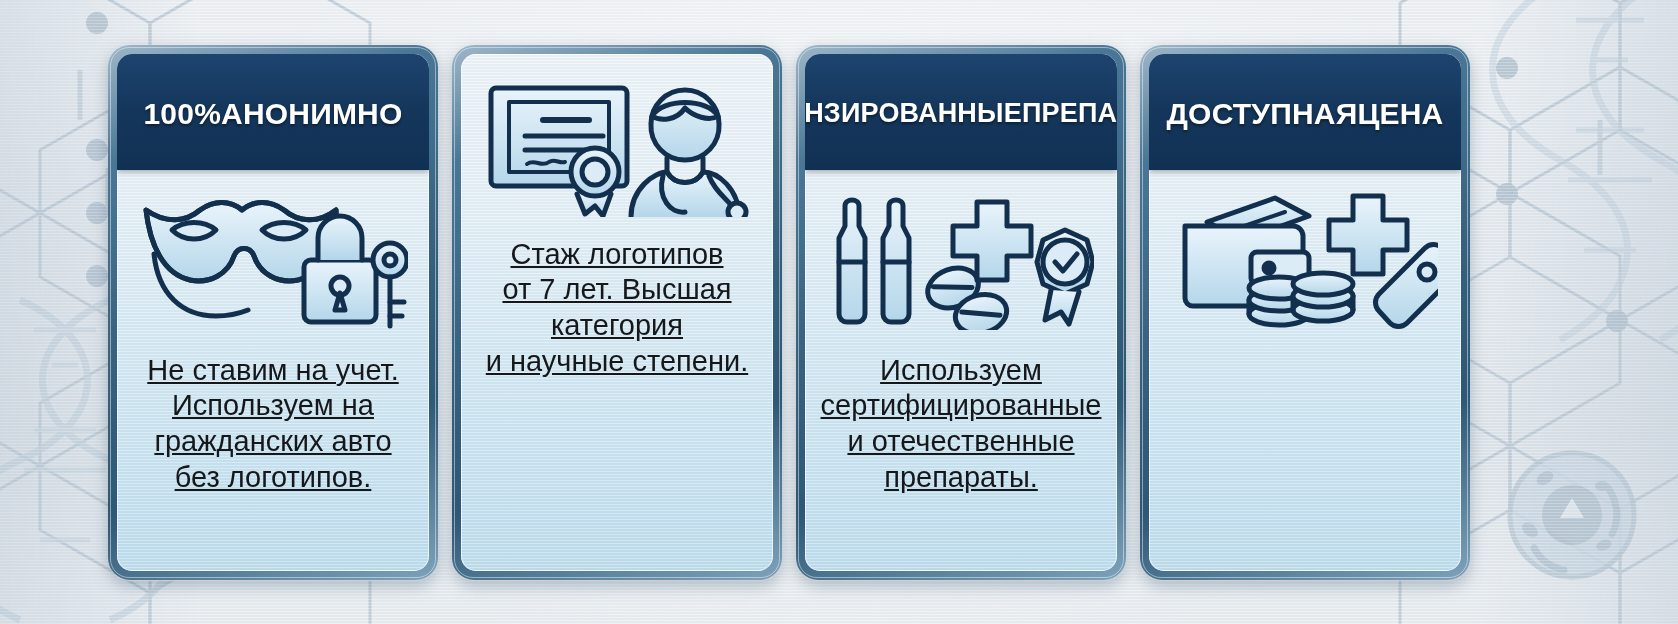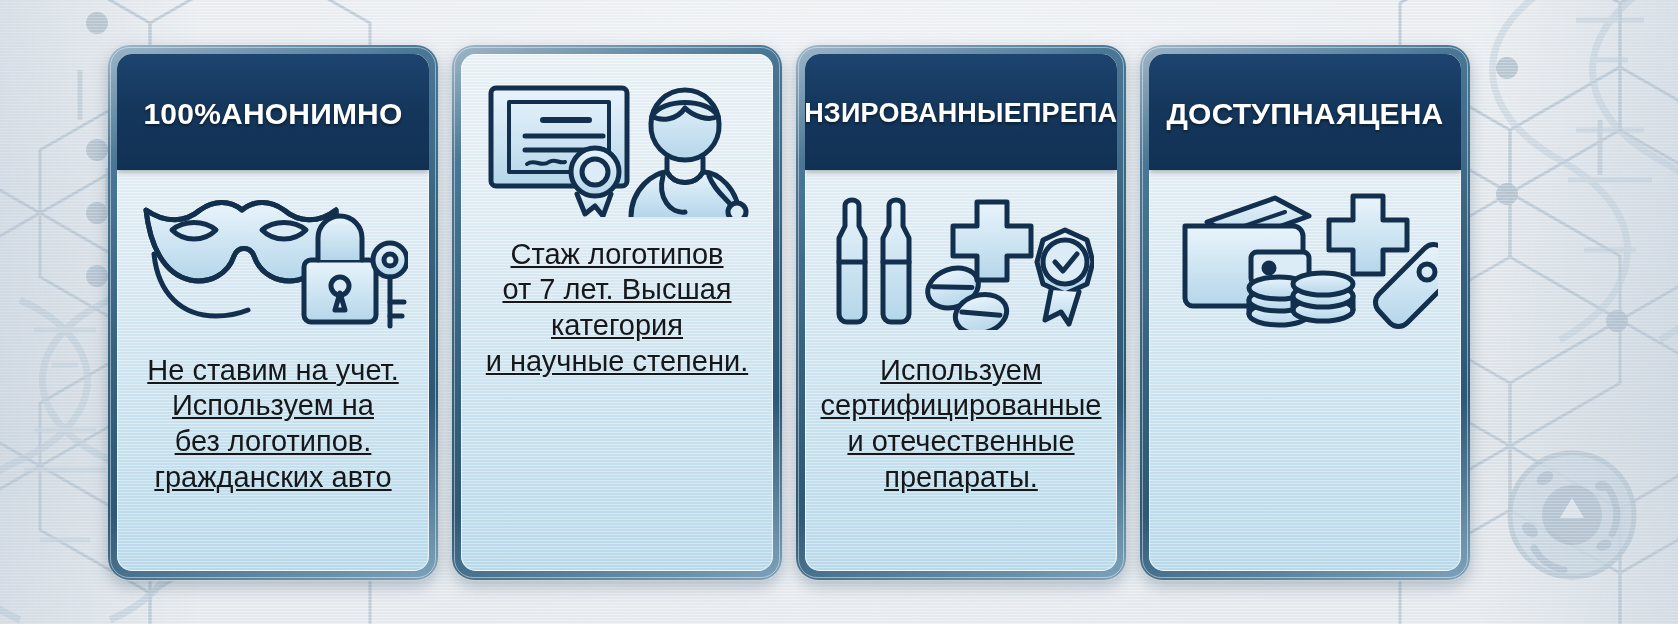--- a/index.html
+++ b/index.html
@@ -223,22 +223,22 @@
               <path d="M252,112 L266,112"></path>
               <path d="M252,126 L264,126"></path>
             </g>
           </svg>
         </div>
 
         <div class="card-text">
           <div>
             <span>Не ставим на учет.</span>
             <span>Используем на</span>
+            <span>гражданских авто</span>
             <span>без логотипов.</span>
-            <span>гражданских авто</span>
           </div>
         </div>
       </div>
     </div>
 
     <div class="card-frame">
       <div class="card">
 
         <div class="card-icon">
           <svg width="265" height="145" viewBox="0 0 265 145" fill="none" stroke="#12304e" stroke-width="5" stroke-linecap="round" stroke-linejoin="round">

